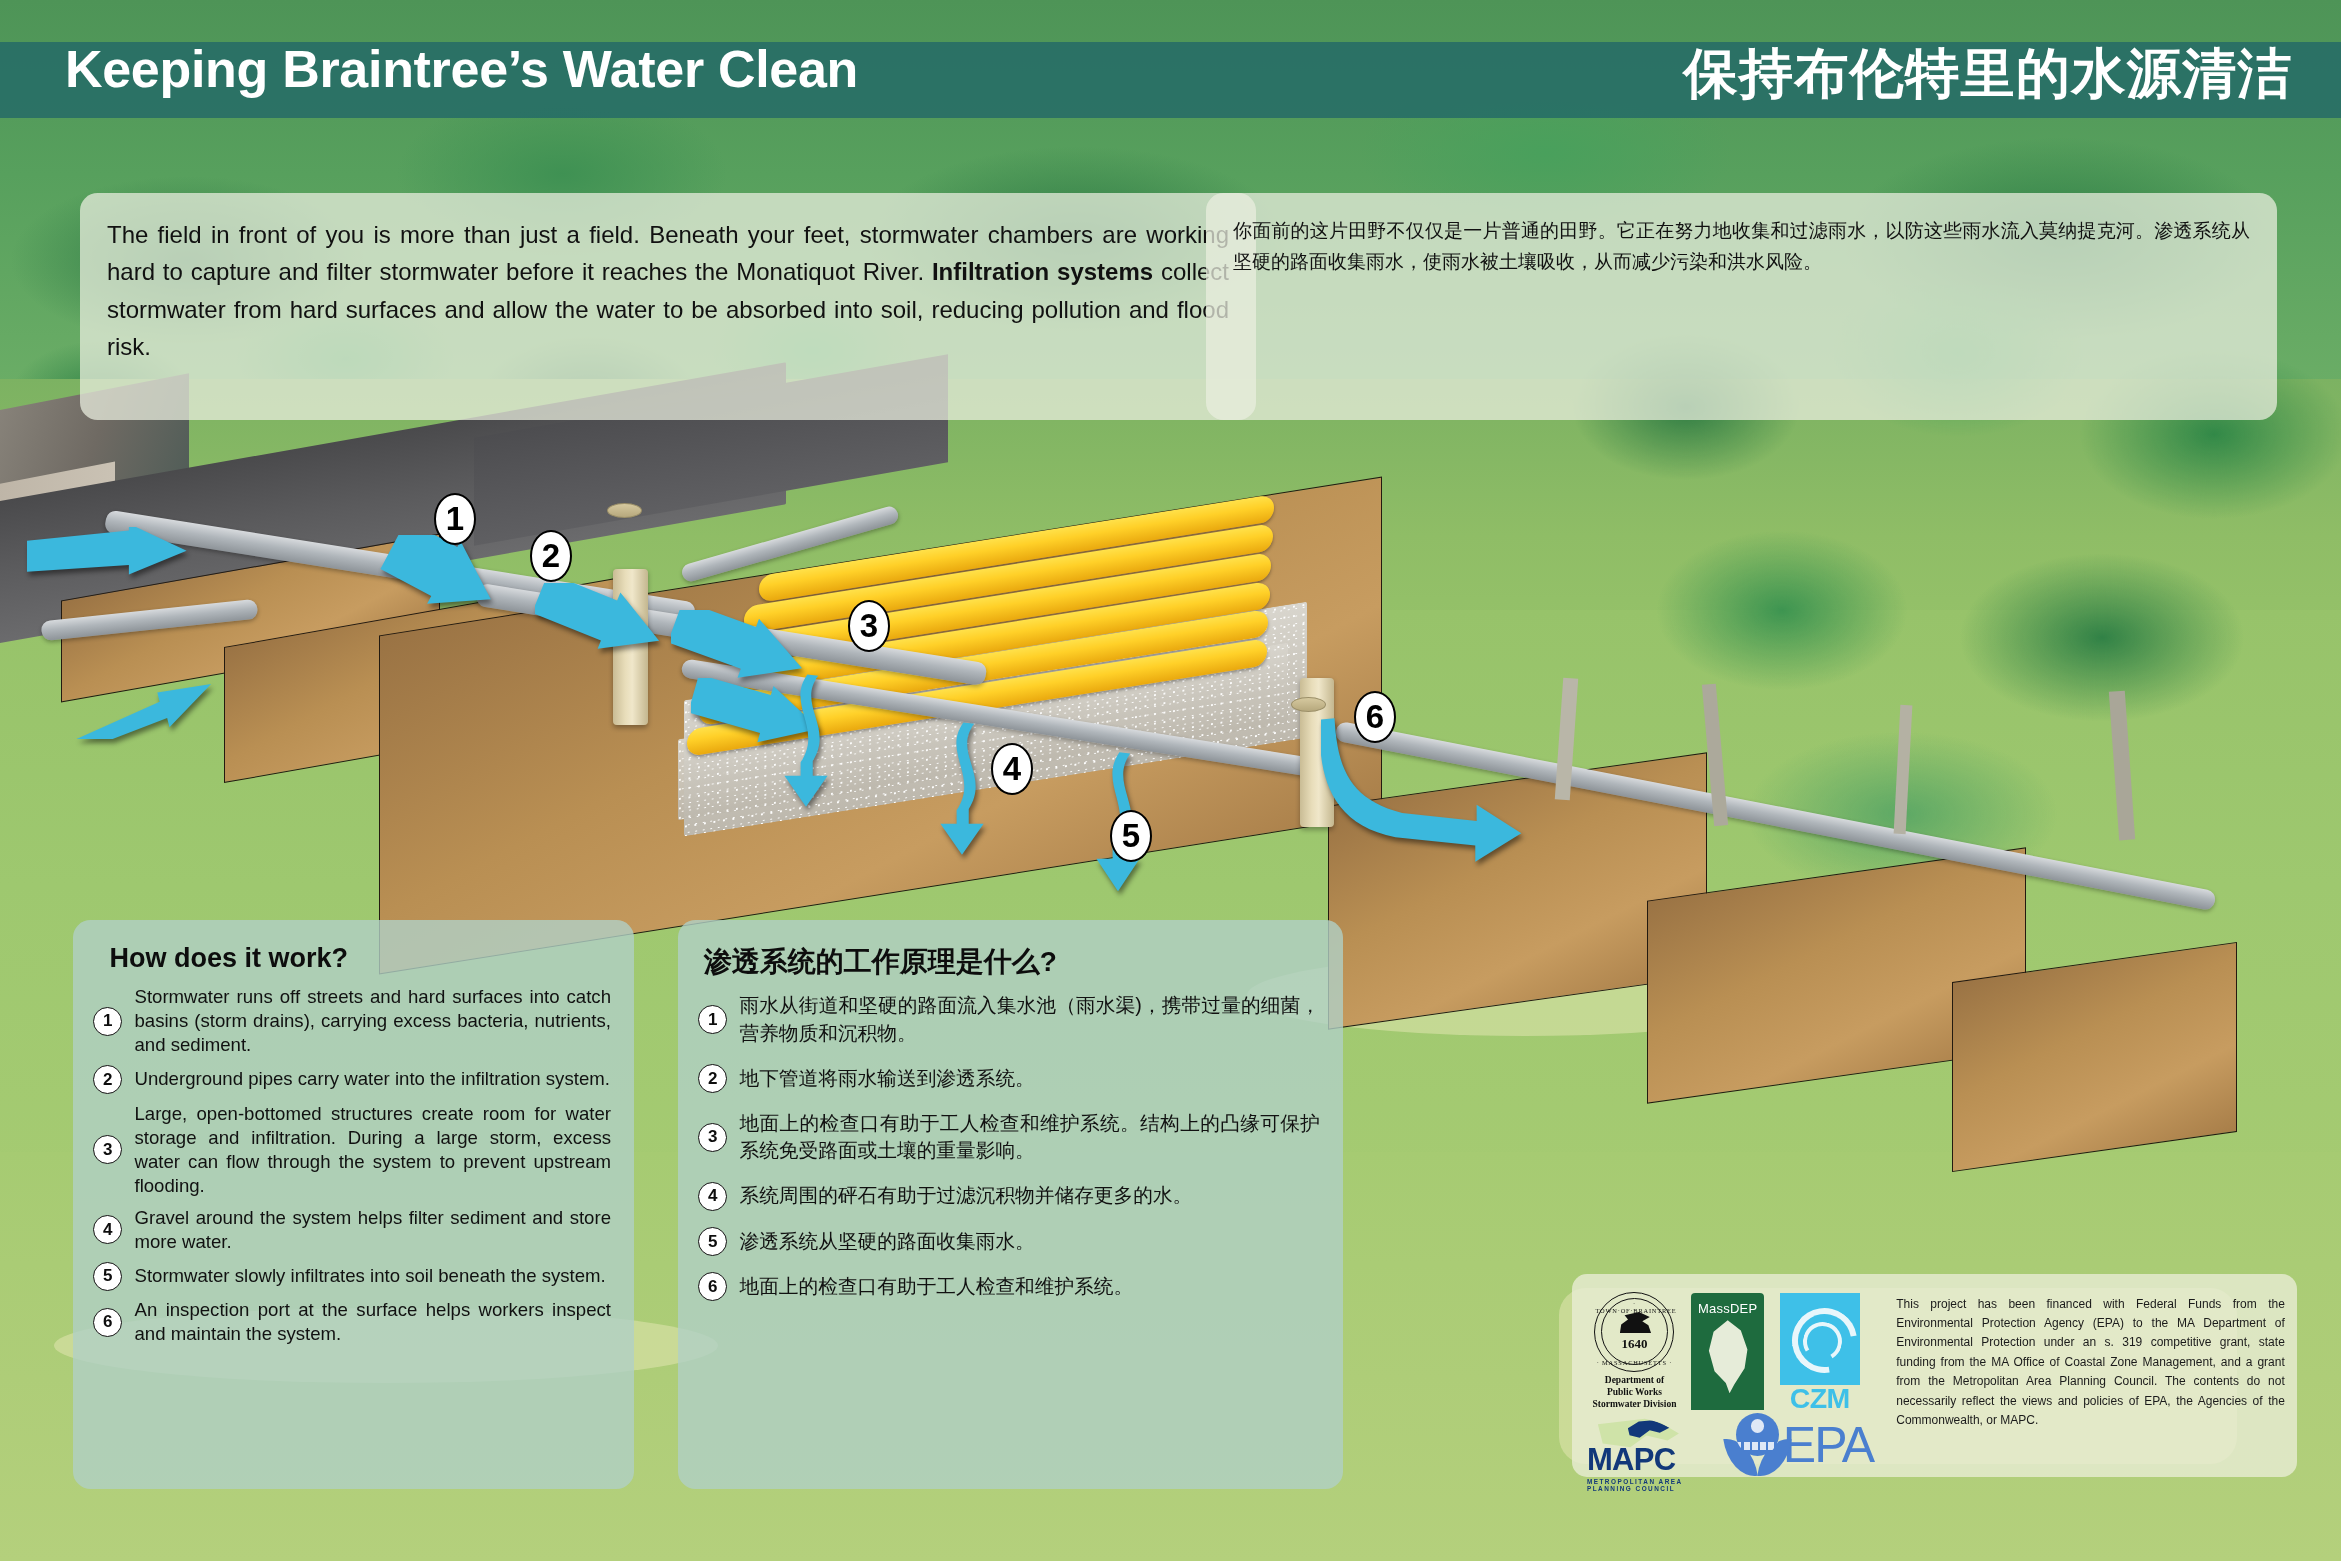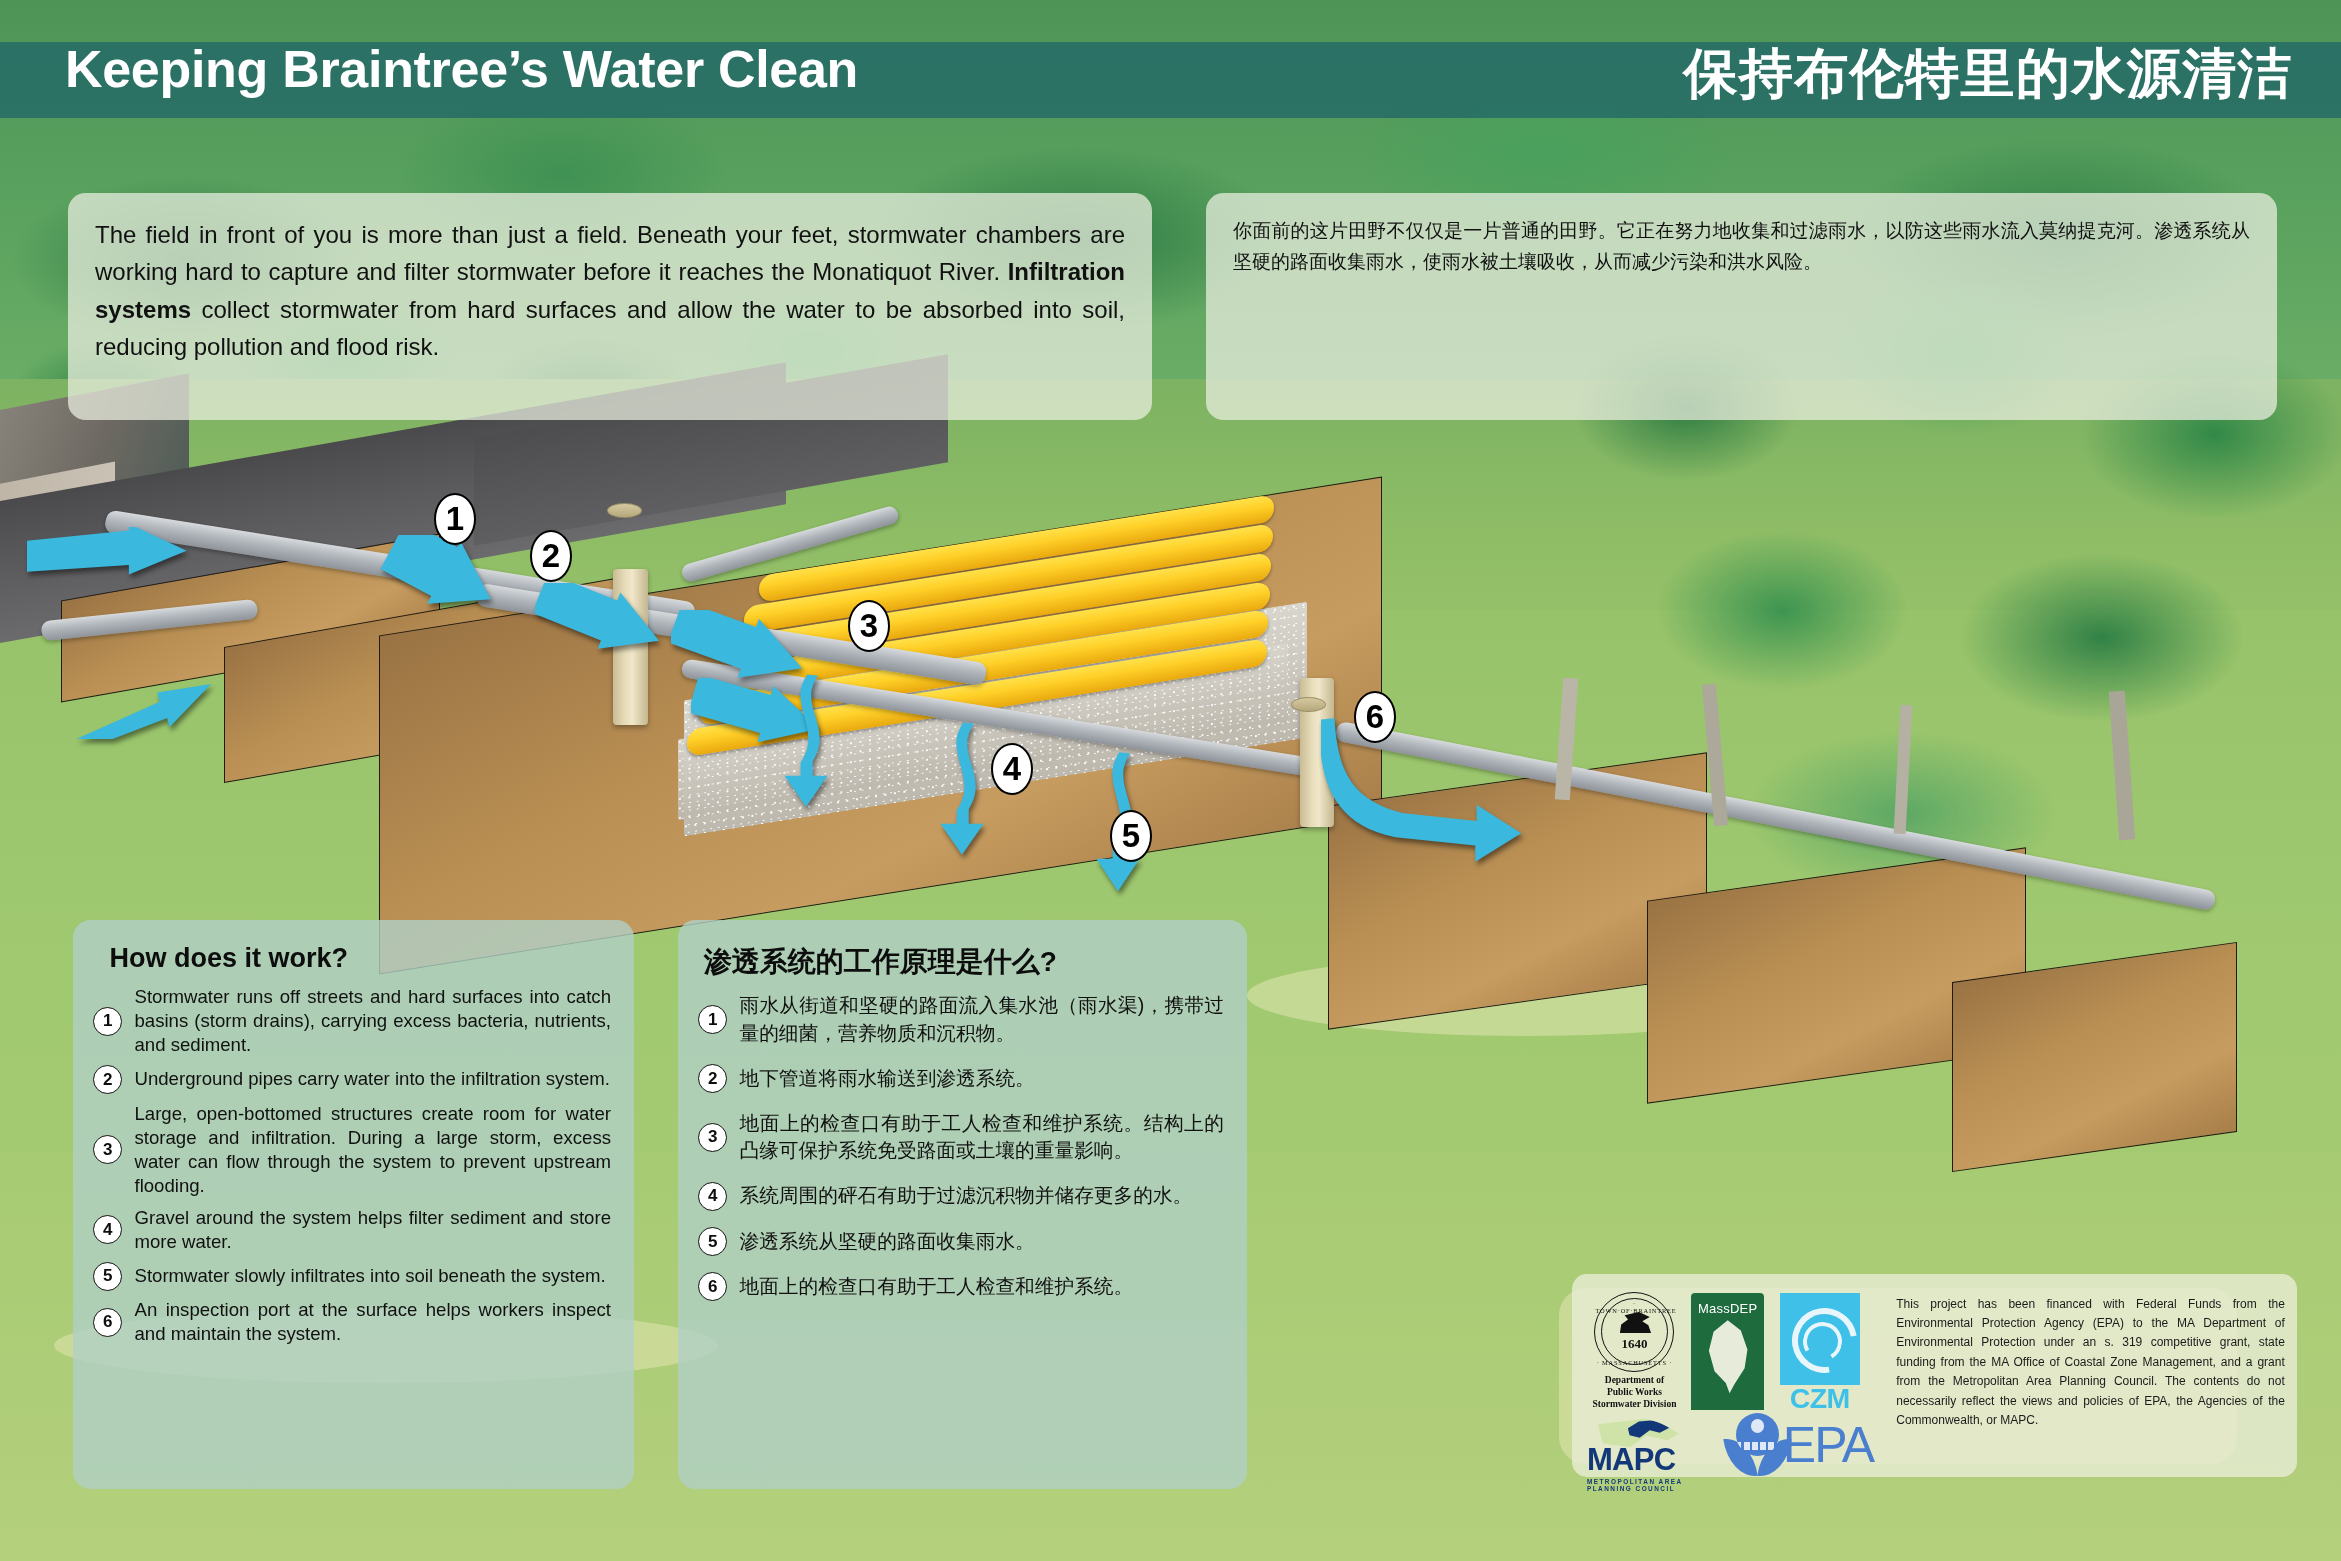--- a/index.html
+++ b/index.html
@@ -140,42 +140,42 @@
     letter-spacing: 1.4px; white-space: nowrap;
   }
 
   
   .panel-top {
     position: absolute; top: 193px; height: 227px;
     background: rgba(233,238,223,0.74);
     border-radius: 17.6px;
     padding: 23px 27px 6.8px 27px;
   }
-  #panel-en-top { left: 68px; width: 1084px; }
+  #panel-en-top { left: 80px; width: 1176px; }
   #panel-zh-top { left: 1206px; width: 1071px; }
 
   #text-en-top {
     font-size: 24px; line-height: 1.56; color: #111;
     text-align: justify; text-justify: inter-word;
   }
   #text-en-top b { font-weight: 700; }
   #text-zh-top {
     font-size: 19px; line-height: 1.62; color: #111;
     text-align: justify;
   }
 
   
   .panel-bot {
     position: absolute; top: 920px;
     background: rgba(176,208,197,0.80);
     border-radius: 17.6px;
     padding: 20.3px 23px 17.6px 20.3px;
   }
   #panel-en-bot { left: 73px; width: 561px; height: 569px; }
-  #panel-zh-bot { left: 678px; width: 569px; height: 569px; }
+  #panel-zh-bot { left: 678px; width: 665px; height: 569px; }
 
   .panel-heading {
     font-size: 27px; font-weight: 700; color: #0d0d0d;
     margin: 2.7px 0 11px 16.3px;
   }
   .panel-heading.zh { font-size: 28px; margin-left: 5.4px; }
 
   .steps { list-style: none; }
   .step { display: flex; align-items: center; margin-bottom: 7.5px; }
   .step-num {

